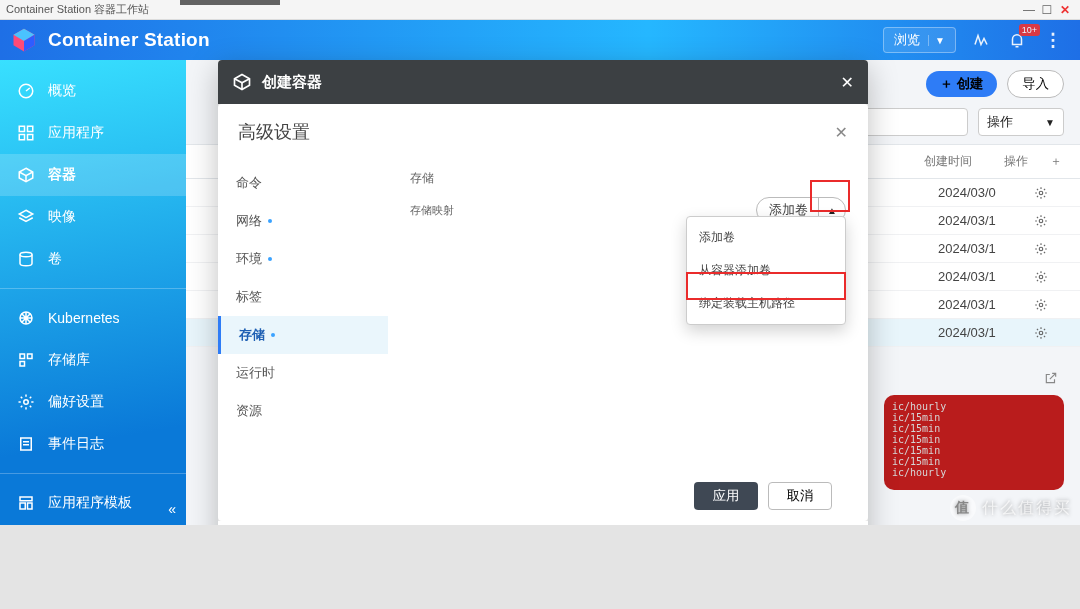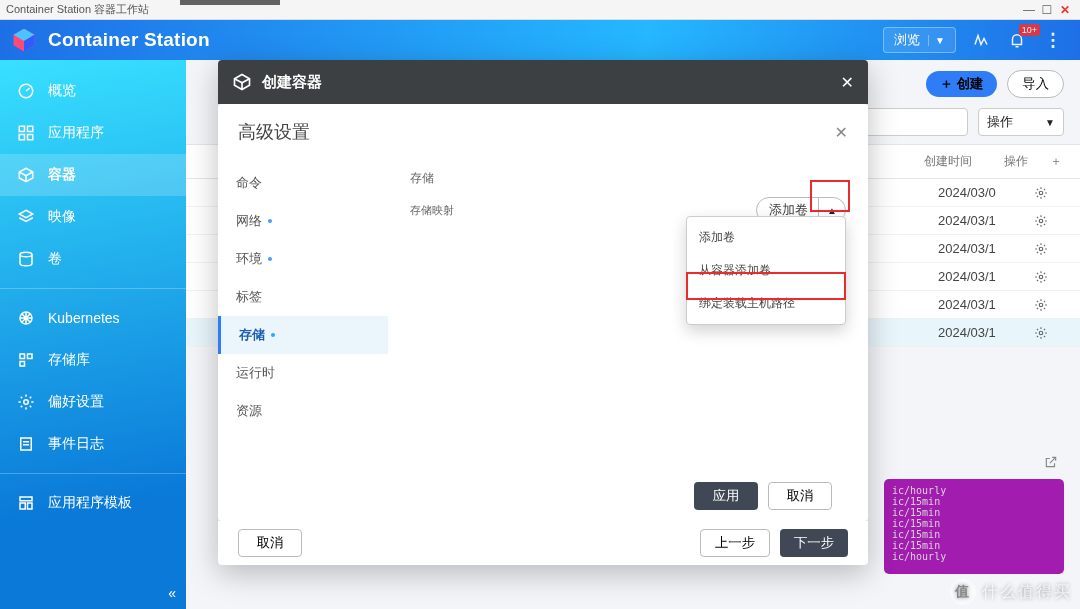--- a/index.html
+++ b/index.html
@@ -10,21 +10,21 @@
     --teal-grad-b: #0a79d8;
     --sidebar-hover: rgba(255,255,255,.15);
     --border: #e2e6ea;
     --text: #222;
     --muted: #595959;
     --red-hl: #ea2b2b;
   }
   * { box-sizing: border-box; }
   html,body { margin:0; padding:0; height:100%; font-family: "Segoe UI","Microsoft YaHei", Arial, sans-serif; font-size:13px; color:var(--text); background:#e4e4e4;}
   
-  #win { width:1080px; height:609px; margin:0 auto; background:#f6f6f7; position:relative; overflow:hidden;}
+  #win { width:1080px; height:525px; margin:0 auto; background:#f6f6f7; position:relative; overflow:hidden;}
   
   #titlebar { height:20px; background:#f5f5f5; border-bottom:1px solid #dcdcdc; display:flex; align-items:center; padding:0 6px; font-size:11px; color:#555;}
   #titlebar .spacer { flex:1; }
   #titlebar .wbtn { width:18px; text-align:center; font-size:12px; color:#666; cursor:pointer;}
   #titlebar .wbtn.close { color:#e33; font-weight:bold;}
   #titlebar .blip { position:absolute; left:180px; top:0; width:100px; height:5px; background:rgba(0,0,0,.6);}
   
   #appheader { position:relative; height:40px; background:linear-gradient(90deg, var(--header-grad-b) 0%, var(--header-grad-a) 60%, var(--header-grad-b) 100%); display:flex; align-items:center; color:#fff; padding:0 10px;}
   #appheader .logo { width:28px; height:28px; display:inline-block; margin-right:10px;}
   #appheader .appname { font-size:19px; font-weight:600; letter-spacing:.2px;}
@@ -54,21 +54,21 @@
   #main .opsel { width:86px; height:28px; border:1px solid #ccc; border-radius:4px; background:#fff; display:flex; align-items:center; justify-content:space-between; padding:0 8px; cursor:pointer;}
   #main .tablehead { display:flex; align-items:center; padding:8px 16px; border-top:1px solid var(--border); border-bottom:1px solid var(--border); background:#fff; font-size:12px; color:#777;}
   #main .tablehead .colcreated{ margin-left:auto; width:80px;}
   #main .tablehead .colops{ width:46px;}
   #main .tablehead .colplus{ width:14px;}
   #main .datarows { background:#fff;}
   #main .datarow { height:28px; display:flex; align-items:center; padding:0 16px; border-bottom:1px solid #f0f1f3;}
   #main .datarow.cur { background:#e8f5fb;}
   #main .datarow .celldate { margin-left:auto; width:80px; color:#444;}
   #main .datarow .cellgear { width:46px; display:flex; align-items:center; justify-content:center; color:#666; cursor:pointer;}
-  #termwrap { position:absolute; right:16px; bottom:35px; width:180px; height:95px; background:#a21caf; color:#d6d6d6; font-family:monospace; font-size:10px; padding:6px 6px 6px 8px; overflow:hidden; border-radius:5px;}
+  #termwrap { position:absolute; right:16px; bottom:35px; width:180px; height:95px; background:#b91c1c; color:#d6d6d6; font-family:monospace; font-size:10px; padding:6px 6px 6px 8px; overflow:hidden; border-radius:10px;}
   #termwrap .tl{ white-space:pre;}
   .popout-icon { position:absolute; right:22px; bottom:140px; color:#777; cursor:pointer;}
   
   #modalwrap { position:absolute; left:218px; top:60px; width:650px; height:505px; background:#fff; border-radius:4px; box-shadow:0 8px 30px rgba(0,0,0,.25);}
   #modalheader { height:44px; background:#3c4043; color:#fff; display:flex; align-items:center; padding:0 14px; gap:10px; border-radius:4px 4px 0 0;}
   #modalheader .mtitle { font-size:15px; font-weight:600;}
   #modalheader .mclose { margin-left:auto; cursor:pointer; font-size:16px;}
   #modalbody { position:absolute; top:44px; bottom:44px; left:0; right:0; background:#e5e5e5; padding:18px 20px 0 4px;}
   #modalfooter { position:absolute; bottom:0; left:0; right:0; height:44px; display:flex; align-items:center; padding:0 20px; gap:10px;}
   #modalfooter .push{flex:1;}

